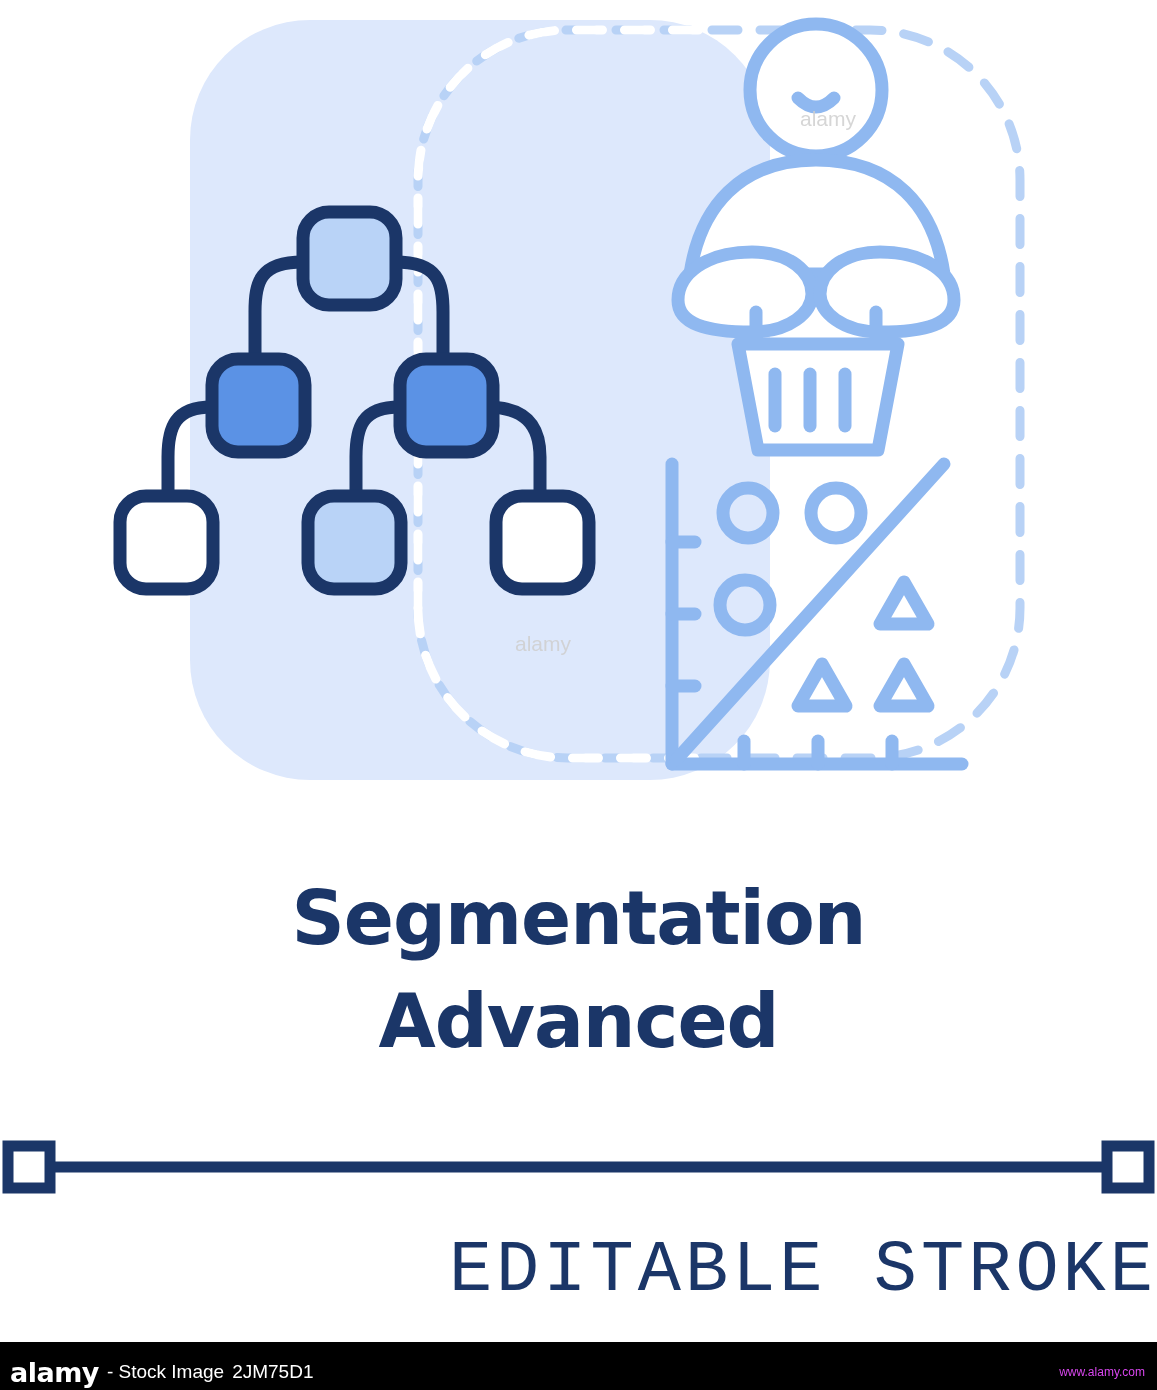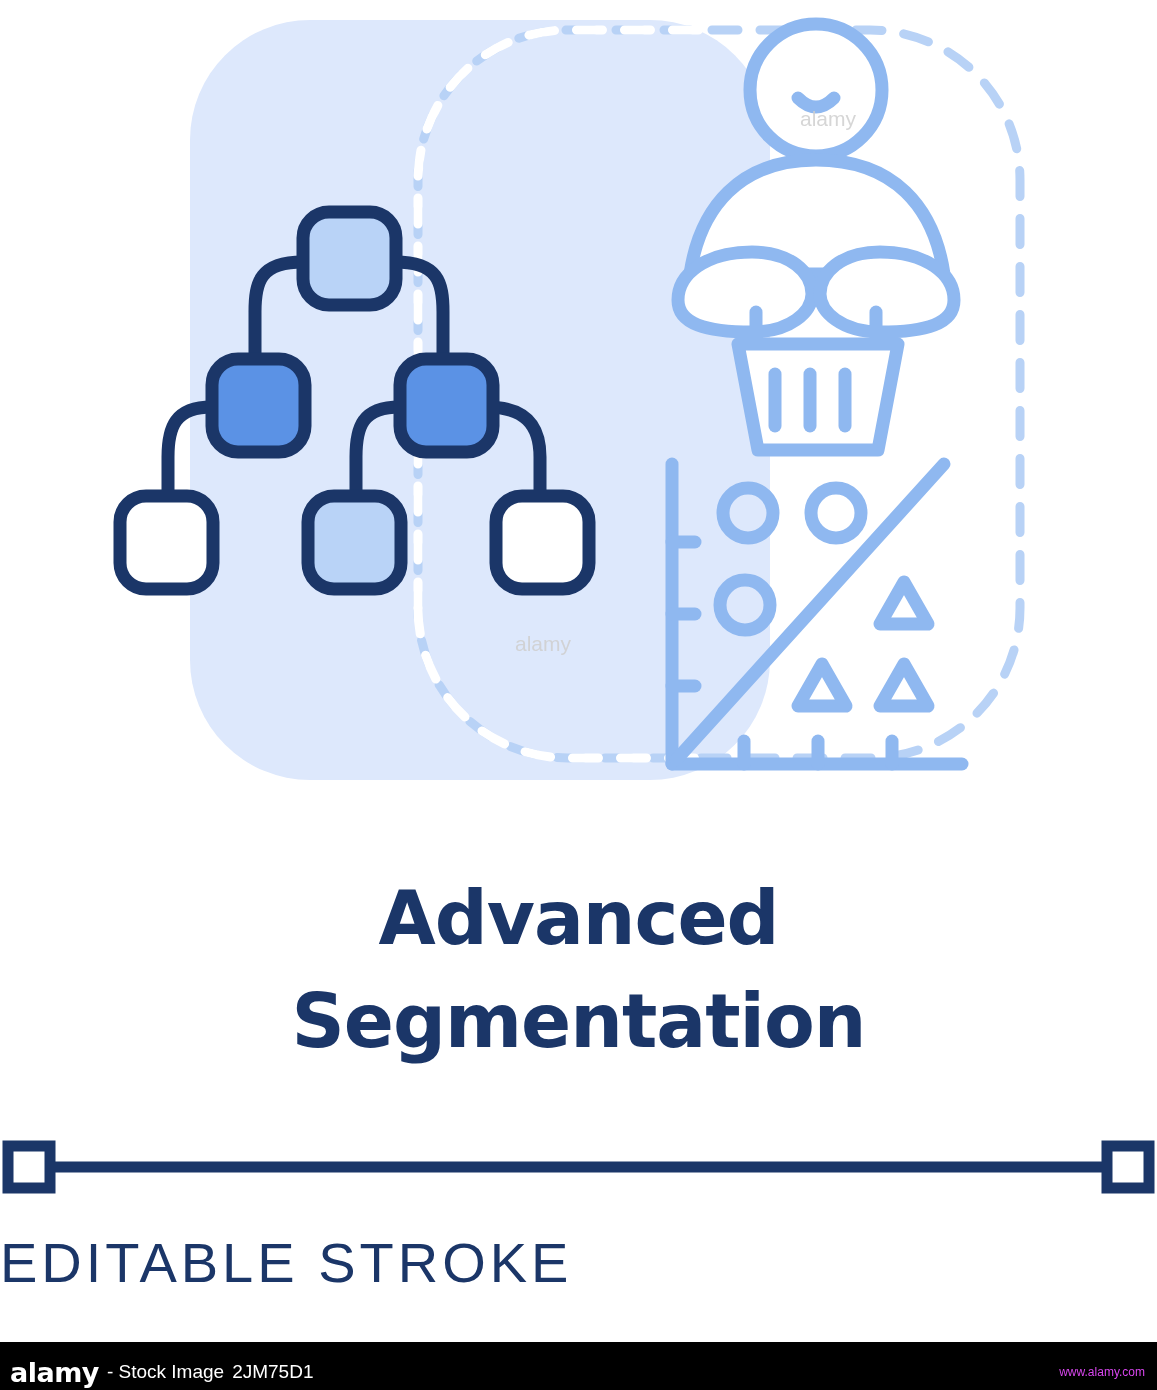--- a/index.html
+++ b/index.html
@@ -49,24 +49,24 @@
     left: 0;
     top: 1110px;
     width: 1157px;
     height: 90px;
   }
   .stroke-label {
     position: absolute;
     left: 0;
     top: 1218px;
     width: 1157px;
-    text-align: left;
-    font-family: Liberation Sans, sans-serif;
+    text-align: right;
+    font-family: Liberation Mono, monospace;
     font-weight: normal;
-    font-size: 56px;
+    font-size: 72px;
     letter-spacing: 4px;
     color: #1b3668;
   }
   #footer {
     position: absolute;
     left: 0;
     top: 1330px;
     width: 1157px;
     height: 60px;
     background: #000000;
@@ -194,22 +194,22 @@
       <path d="M904 570 L928 612 L880 612 Z" stroke-linejoin="round"></path>
       <path d="M822 652 L846 694 L798 694 Z" stroke-linejoin="round"></path>
       <path d="M904 652 L928 694 L880 694 Z" stroke-linejoin="round"></path>
     </g>
   </svg>
 
   <div class="watermark wm-a">alamy</div>
   <div class="watermark wm-b">alamy</div>
 
   <div class="title-block">
+    <div class="title-line">Segmentation</div>
     <div class="title-line">Advanced</div>
-    <div class="title-line">Segmentation</div>
   </div>
 
   <svg id="stroke-bar" viewBox="0 0 1157 90">
     <rect x="8" y="24" width="42" height="42" fill="#ffffff" stroke="#1b3668" stroke-width="11"></rect>
     <rect x="1107" y="24" width="42" height="42" fill="#ffffff" stroke="#1b3668" stroke-width="11"></rect>
     <path d="M50 45 L1107 45" stroke="#1b3668" stroke-width="11" fill="none"></path>
   </svg>
 
   <div class="stroke-label">EDITABLE STROKE</div>
 

